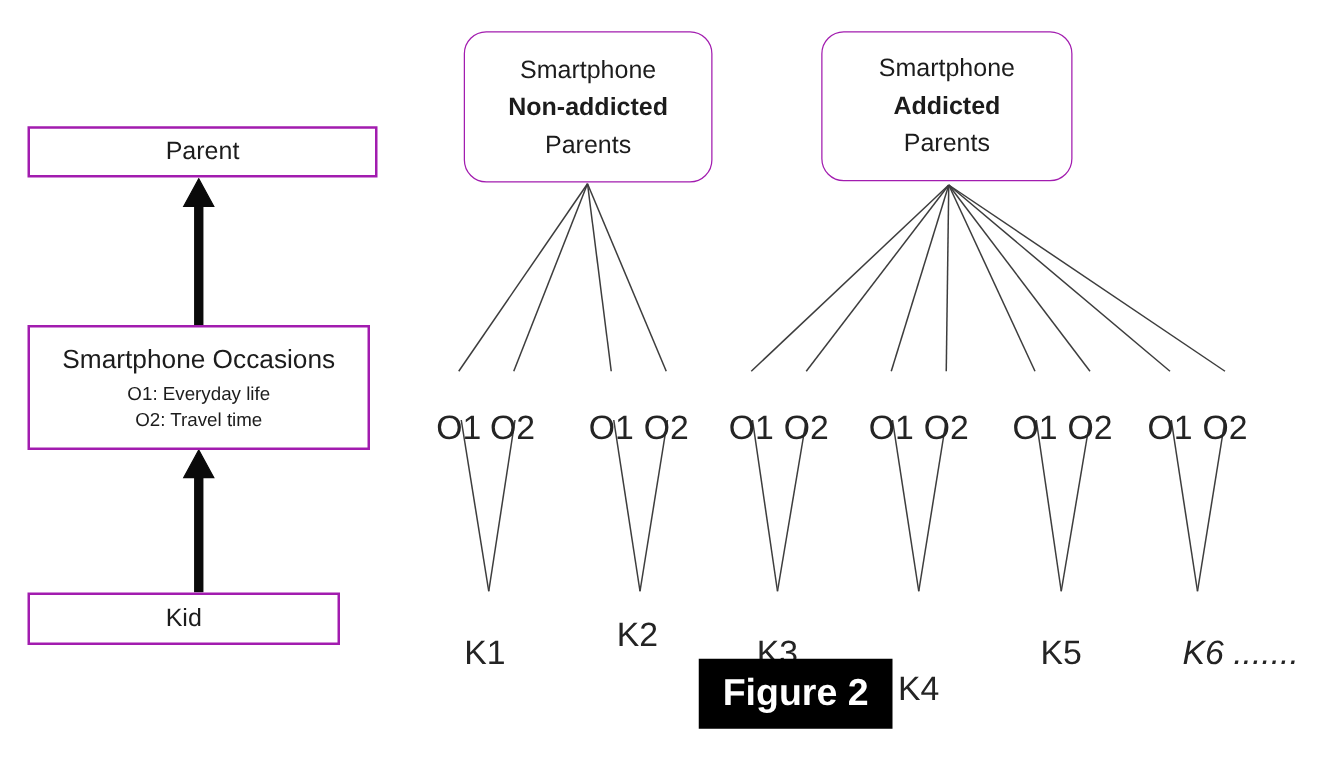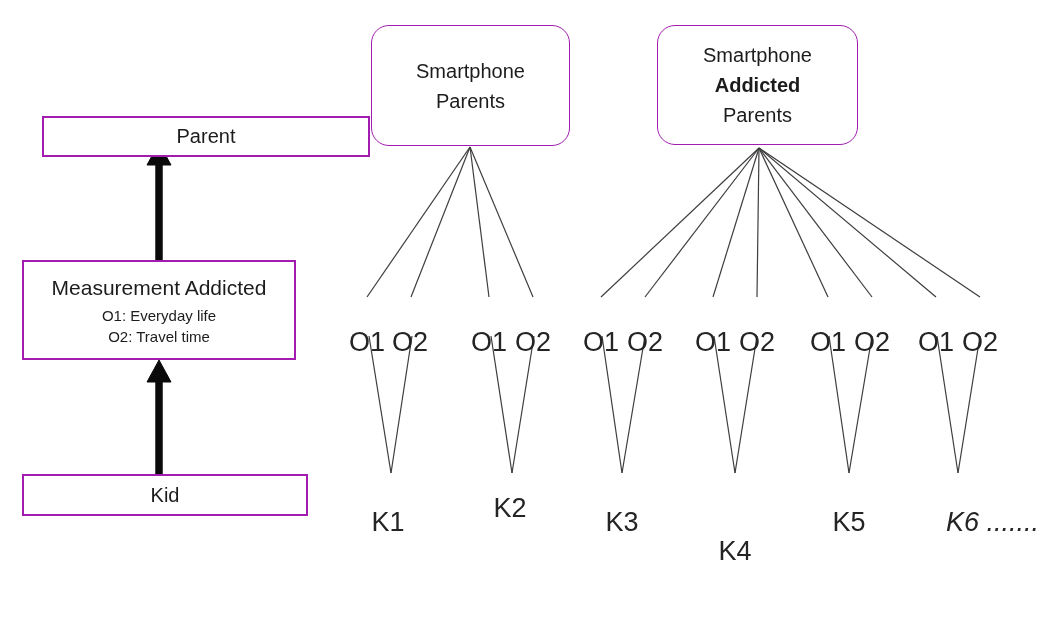--- a/index.html
+++ b/index.html
@@ -108,36 +108,37 @@
       <line x1="159" y1="474" x2="159" y2="380" stroke-width="7.5"></line>
       <polygon points="159,360 147,382 171,382" stroke-width="1"></polygon>
     </g>
 
     <g fill="#0a0a0a" stroke="#0a0a0a">
       <line x1="159" y1="260" x2="159" y2="163" stroke-width="7.5"></line>
       <polygon points="159,143 147,165 171,165" stroke-width="1"></polygon>
     </g>
   </svg>
 
-  <div class="box flat-label" style="left:22px; top:116px; width:328px; height:41px;margin-left:20px;">
+  <div class="box flat-label" style="left:22px; top:101px; width:280px; height:41px;">
     <span>Parent</span>
   </div>
 
   <div class="box measure-box" style="left:22px; top:260px; width:274px; height:100px;">
-    <span class="measure-title">Measurement Addicted</span>
+    <span class="measure-title">Smartphone Occasions</span>
     <span class="measure-sub">O1: Everyday life</span>
     <span class="measure-sub">O2: Travel time</span>
   </div>
 
-  <div class="box flat-label" style="left:22px; top:474px; width:286px; height:42px;">
+  <div class="box flat-label" style="left:22px; top:474px; width:250px; height:42px;">
     <span>Kid</span>
   </div>
 
   <div class="box group-box" style="left:371px; top:25px; width:199px; height:121px;">
     <span>Smartphone</span>
+    <span class="bold-line">Non-addicted</span>
     <span>Parents</span>
   </div>
 
   <div class="box group-box" style="left:657px; top:25px; width:201px; height:120px;">
     <span>Smartphone</span>
     <span class="bold-line">Addicted</span>
     <span>Parents</span>
   </div>
 
   <span class="o-label" style="left:367px; top:301px;">O1</span>
@@ -153,14 +154,17 @@
   <span class="o-label" style="left:936px; top:301px;">O1</span>
   <span class="o-label" style="left:980px; top:301px;">O2</span>
 
   <span class="k-label" style="left:388px; top:481px;">K1</span>
   <span class="k-label" style="left:510px; top:467px;">K2</span>
   <span class="k-label" style="left:622px; top:481px;">K3</span>
   <span class="k-label" style="left:735px; top:510px;">K4</span>
   <span class="k-label" style="left:849px; top:481px;">K5</span>
   <span class="k-label no-center" style="left:946px; top:481px;font-style:italic;">K6 .......</span>
 
+  <div class="caption-box" style="left:559px; top:527px; width:155px; height:56px;">
+    <span>Figure 2</span>
+  </div>
 
 </div>
 
 </body></html>

